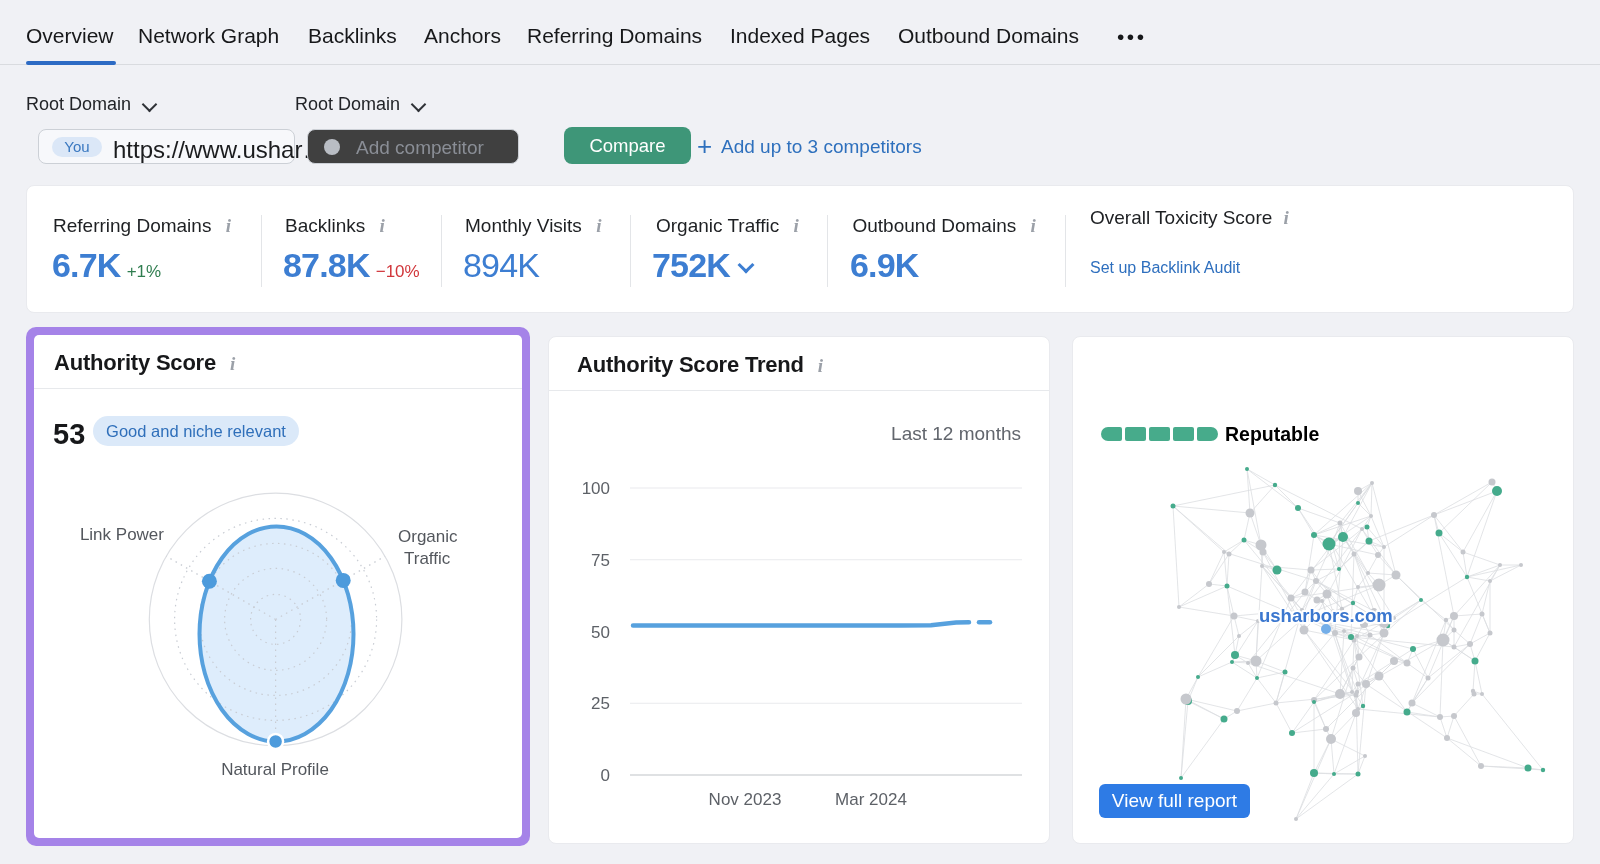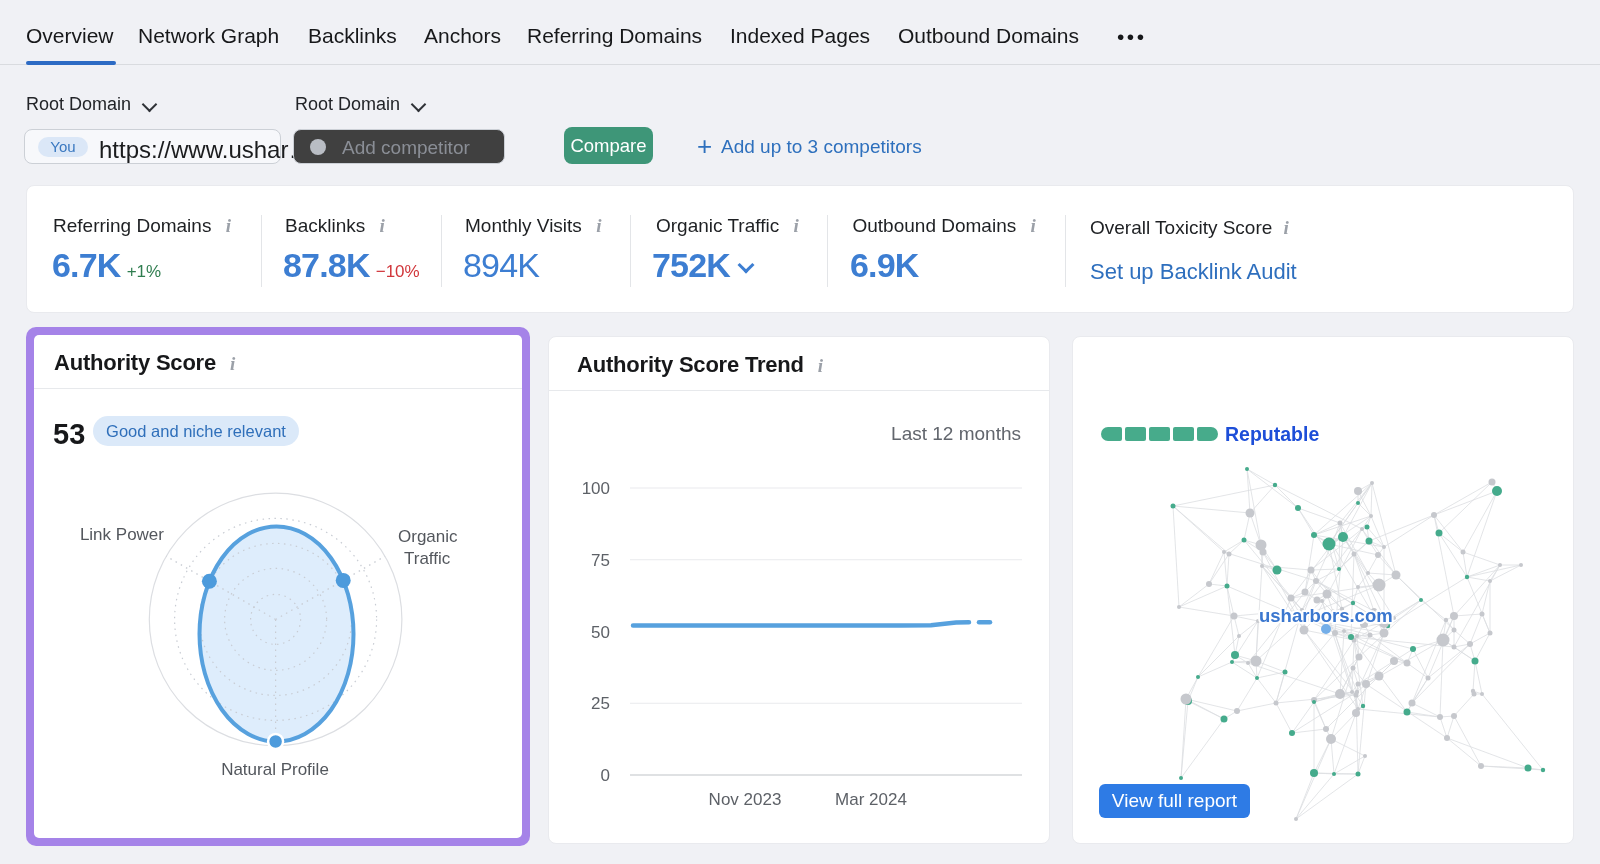--- a/index.html
+++ b/index.html
@@ -1,20 +1,20 @@
 <!DOCTYPE html>
 <html><head><meta charset="utf-8"><style>
 * { margin:0; padding:0; box-sizing:border-box; }
 html,body { width:1600px; height:864px; background:#f0f1f5; font-family:"Liberation Sans",sans-serif; overflow:hidden; position:relative; }
 .abs { position:absolute; }
 .nav { position:absolute; top:0; left:0; width:1600px; height:65px; border-bottom:1px solid #d9dbdf; }
 .nav a { position:absolute; top:24px; font-size:21px; color:#17181a; text-decoration:none; letter-spacing:0; white-space:nowrap; }
 .underline { position:absolute; left:26px; top:61px; width:90px; height:4px; background:#2d6bc4; border-radius:2px; }
 .lbl { position:absolute; font-size:18px; color:#222428; }
-.inp { position:absolute; height:35px; border:1px solid #ccd0d6; border-radius:8px; background:#f7f8fb; }
+.inp { position:absolute; height:35px; border:1px solid #ccd0d6; border-radius:8px; background:#f7f8fb;margin-left:14px; }
 .card { position:absolute; background:#fff; border-radius:8px; border:1px solid #e9eaee; }
 .hdr { position:absolute; left:0; top:0; right:0; height:54px; border-bottom:1px solid #e7e9ec; }
 .hdr b { position:absolute; left:28px; top:15px; font-size:22px; letter-spacing:-0.2px; color:#17181a; }
 .info { font-family:"Liberation Serif",serif; font-style:italic; font-weight:bold; color:#9ba0a8; font-size:19px; }
 .chev { display:inline-block; width:11px; height:11px; border-right:2.4px solid #2f3237; border-bottom:2.4px solid #2f3237; transform:rotate(45deg); }
 </style></head>
 <body>
 
 <div class="nav">
  <a style="left:26px">Overview</a>
@@ -34,43 +34,43 @@
 <span class="chev" style="position:absolute;left:413px;top:99px"></span>
 
 <div class="inp" style="left:24px;top:129px;width:257px">
   <span style="position:absolute;left:13px;top:7px;width:50px;height:20px;background:#dbe7f7;border-radius:10px;color:#3a78c0;font-size:15px;text-align:center;line-height:20px">You</span>
   <span style="position:absolute;left:74px;top:6px;font-size:24px;color:#1b1c1e">https://www.ushar…</span>
 </div>
 <div class="inp" style="left:293px;top:129px;width:212px;background:#404040">
   <span style="position:absolute;left:16px;top:9px;width:16px;height:16px;border-radius:50%;background:#b9bdc4"></span>
   <span style="position:absolute;left:48px;top:7px;font-size:19px;color:#8a8e96">Add competitor</span>
 </div>
-<div class="abs" style="left:564px;top:127px;width:89px;height:37px;background:#3e9678;border-radius:8px;color:#fff;font-size:18.5px;text-align:center;line-height:37px">Compare</div>
+<div class="abs" style="left:564px;top:127px;width:127px;height:37px;background:#3e9678;border-radius:8px;color:#fff;font-size:18.5px;text-align:center;line-height:37px">Compare</div>
 <div class="abs" style="left:697px;top:131px;color:#2e70bd;font-size:26px;font-weight:400">+</div>
 <div class="abs" style="left:721px;top:136px;color:#2e70bd;font-size:19px">Add up to 3 competitors</div>
 
 <div class="card" style="left:26px;top:185px;width:1548px;height:128px">
 
   <div class="abs" style="left:234px;top:29px;width:1px;height:72px;background:#e3e5e8"></div>
   <div class="abs" style="left:414px;top:29px;width:1px;height:72px;background:#e3e5e8"></div>
   <div class="abs" style="left:603px;top:29px;width:1px;height:72px;background:#e3e5e8"></div>
   <div class="abs" style="left:800px;top:29px;width:1px;height:72px;background:#e3e5e8"></div>
   <div class="abs" style="left:1038px;top:29px;width:1px;height:72px;background:#e3e5e8"></div>
   <div class="abs" style="left:26px;top:29px;font-size:19px;color:#1e2023;white-space:nowrap">Referring Domains <span class="info" style="margin-left:9px">i</span></div>
 <div class="abs" style="left:25px;top:60px;font-size:34px;font-weight:bold;letter-spacing:-0.8px;color:#3d7ed2;white-space:nowrap">6.7K<span style="font-size:17px;font-weight:normal;letter-spacing:0;color:#2f7d4f;margin-left:6px">+1%</span></div>
 <div class="abs" style="left:258px;top:29px;font-size:19px;color:#1e2023;white-space:nowrap">Backlinks <span class="info" style="margin-left:9px">i</span></div>
 <div class="abs" style="left:256px;top:60px;font-size:34px;font-weight:bold;letter-spacing:-0.8px;color:#3d7ed2;white-space:nowrap">87.8K<span style="font-size:17px;font-weight:normal;letter-spacing:0;color:#d1363b;margin-left:6px">−10%</span></div>
 <div class="abs" style="left:438px;top:29px;font-size:19px;color:#1e2023;white-space:nowrap">Monthly Visits <span class="info" style="margin-left:9px">i</span></div>
 <div class="abs" style="left:436px;top:60px;font-size:34px;font-weight:normal;letter-spacing:-0.8px;color:#3d7ed2;white-space:nowrap">894K</div>
 <div class="abs" style="left:629px;top:29px;font-size:19px;color:#1e2023;white-space:nowrap">Organic Traffic <span class="info" style="margin-left:9px">i</span></div>
 <div class="abs" style="left:625px;top:60px;font-size:34px;font-weight:bold;letter-spacing:-0.8px;color:#3d7ed2;white-space:nowrap">752K<span style="display:inline-block;width:12px;height:12px;border-right:3px solid #3d7ed2;border-bottom:3px solid #3d7ed2;transform:rotate(45deg);margin-left:10px;margin-bottom:6px"></span></div>
 <div class="abs" style="left:825.5px;top:29px;font-size:19px;color:#1e2023;white-space:nowrap">Outbound Domains <span class="info" style="margin-left:9px">i</span></div>
 <div class="abs" style="left:823px;top:60px;font-size:34px;font-weight:bold;letter-spacing:-0.8px;color:#3d7ed2;white-space:nowrap">6.9K</div>
-<div class="abs" style="left:1063px;top:31px;font-size:19px;color:#1e2023;white-space:nowrap">Overall Toxicity Score <span class="info" style="margin-left:6px">i</span></div>
-<div class="abs" style="left:1063px;top:73px;font-size:22px;color:#2e6fbe;white-space:nowrap">Set up Backlink Audit</div>
+<div class="abs" style="left:1063px;top:21px;font-size:19px;color:#1e2023;white-space:nowrap">Overall Toxicity Score <span class="info" style="margin-left:6px">i</span></div>
+<div class="abs" style="left:1063px;top:73px;font-size:16px;color:#2e6fbe;white-space:nowrap">Set up Backlink Audit</div>
 
 </div>
 
 <div class="abs" style="left:26px;top:327px;width:504px;height:519px;background:#a583e8;border-radius:10px">
  <div class="abs" style="left:8px;top:8px;width:488px;height:503px;background:#fff;border-radius:5px;overflow:hidden">
   <div class="hdr">
         <b style="left:20px">Authority Score <span class="info" style="font-size:19px;font-weight:bold;margin-left:8px">i</span></b>
       </div>
   <div class="abs" style="left:19px;top:83px;font-size:29px;font-weight:bold;color:#17181a">53</div>
   <div class="abs" style="left:59px;top:81px;width:206px;height:30px;background:#dbe9f9;border-radius:15px;font-size:16.5px;color:#2f6fba;text-align:center;line-height:30px">Good and niche relevant</div>
@@ -654,15 +654,15 @@
       <text x="1258" y="621" font-size="18.5" font-weight="bold" fill="#3b77cf" stroke="#ffffff" stroke-width="4" paint-order="stroke" stroke-linejoin="round">usharbors.com</text>
     </g>
   </svg>
   <div class="abs" style="left:28px;top:90px;width:117px;height:14px">
     <div class="abs" style="left:0;top:0;width:21px;height:14px;background:#47ab8b;border-radius:7px 2px 2px 7px"></div>
     <div class="abs" style="left:24px;top:0;width:21px;height:14px;background:#47ab8b;border-radius:2px"></div>
     <div class="abs" style="left:48px;top:0;width:21px;height:14px;background:#47ab8b;border-radius:2px"></div>
     <div class="abs" style="left:72px;top:0;width:21px;height:14px;background:#47ab8b;border-radius:2px"></div>
     <div class="abs" style="left:96px;top:0;width:21px;height:14px;background:#47ab8b;border-radius:2px 7px 7px 2px"></div>
   </div>
-  <div class="abs" style="left:152px;top:86px;font-size:19.5px;font-weight:bold;color:#1d4ed8">Reputable</div>
+  <div class="abs" style="left:152px;top:86px;font-size:19.5px;font-weight:bold;color:#000000">Reputable</div>
   <div class="abs" style="left:26px;top:447px;width:151px;height:34px;background:#2e7be5;border-radius:6px;color:#fff;font-size:19px;text-align:center;line-height:34px">View full report</div>
 </div>
 
 </body></html>

